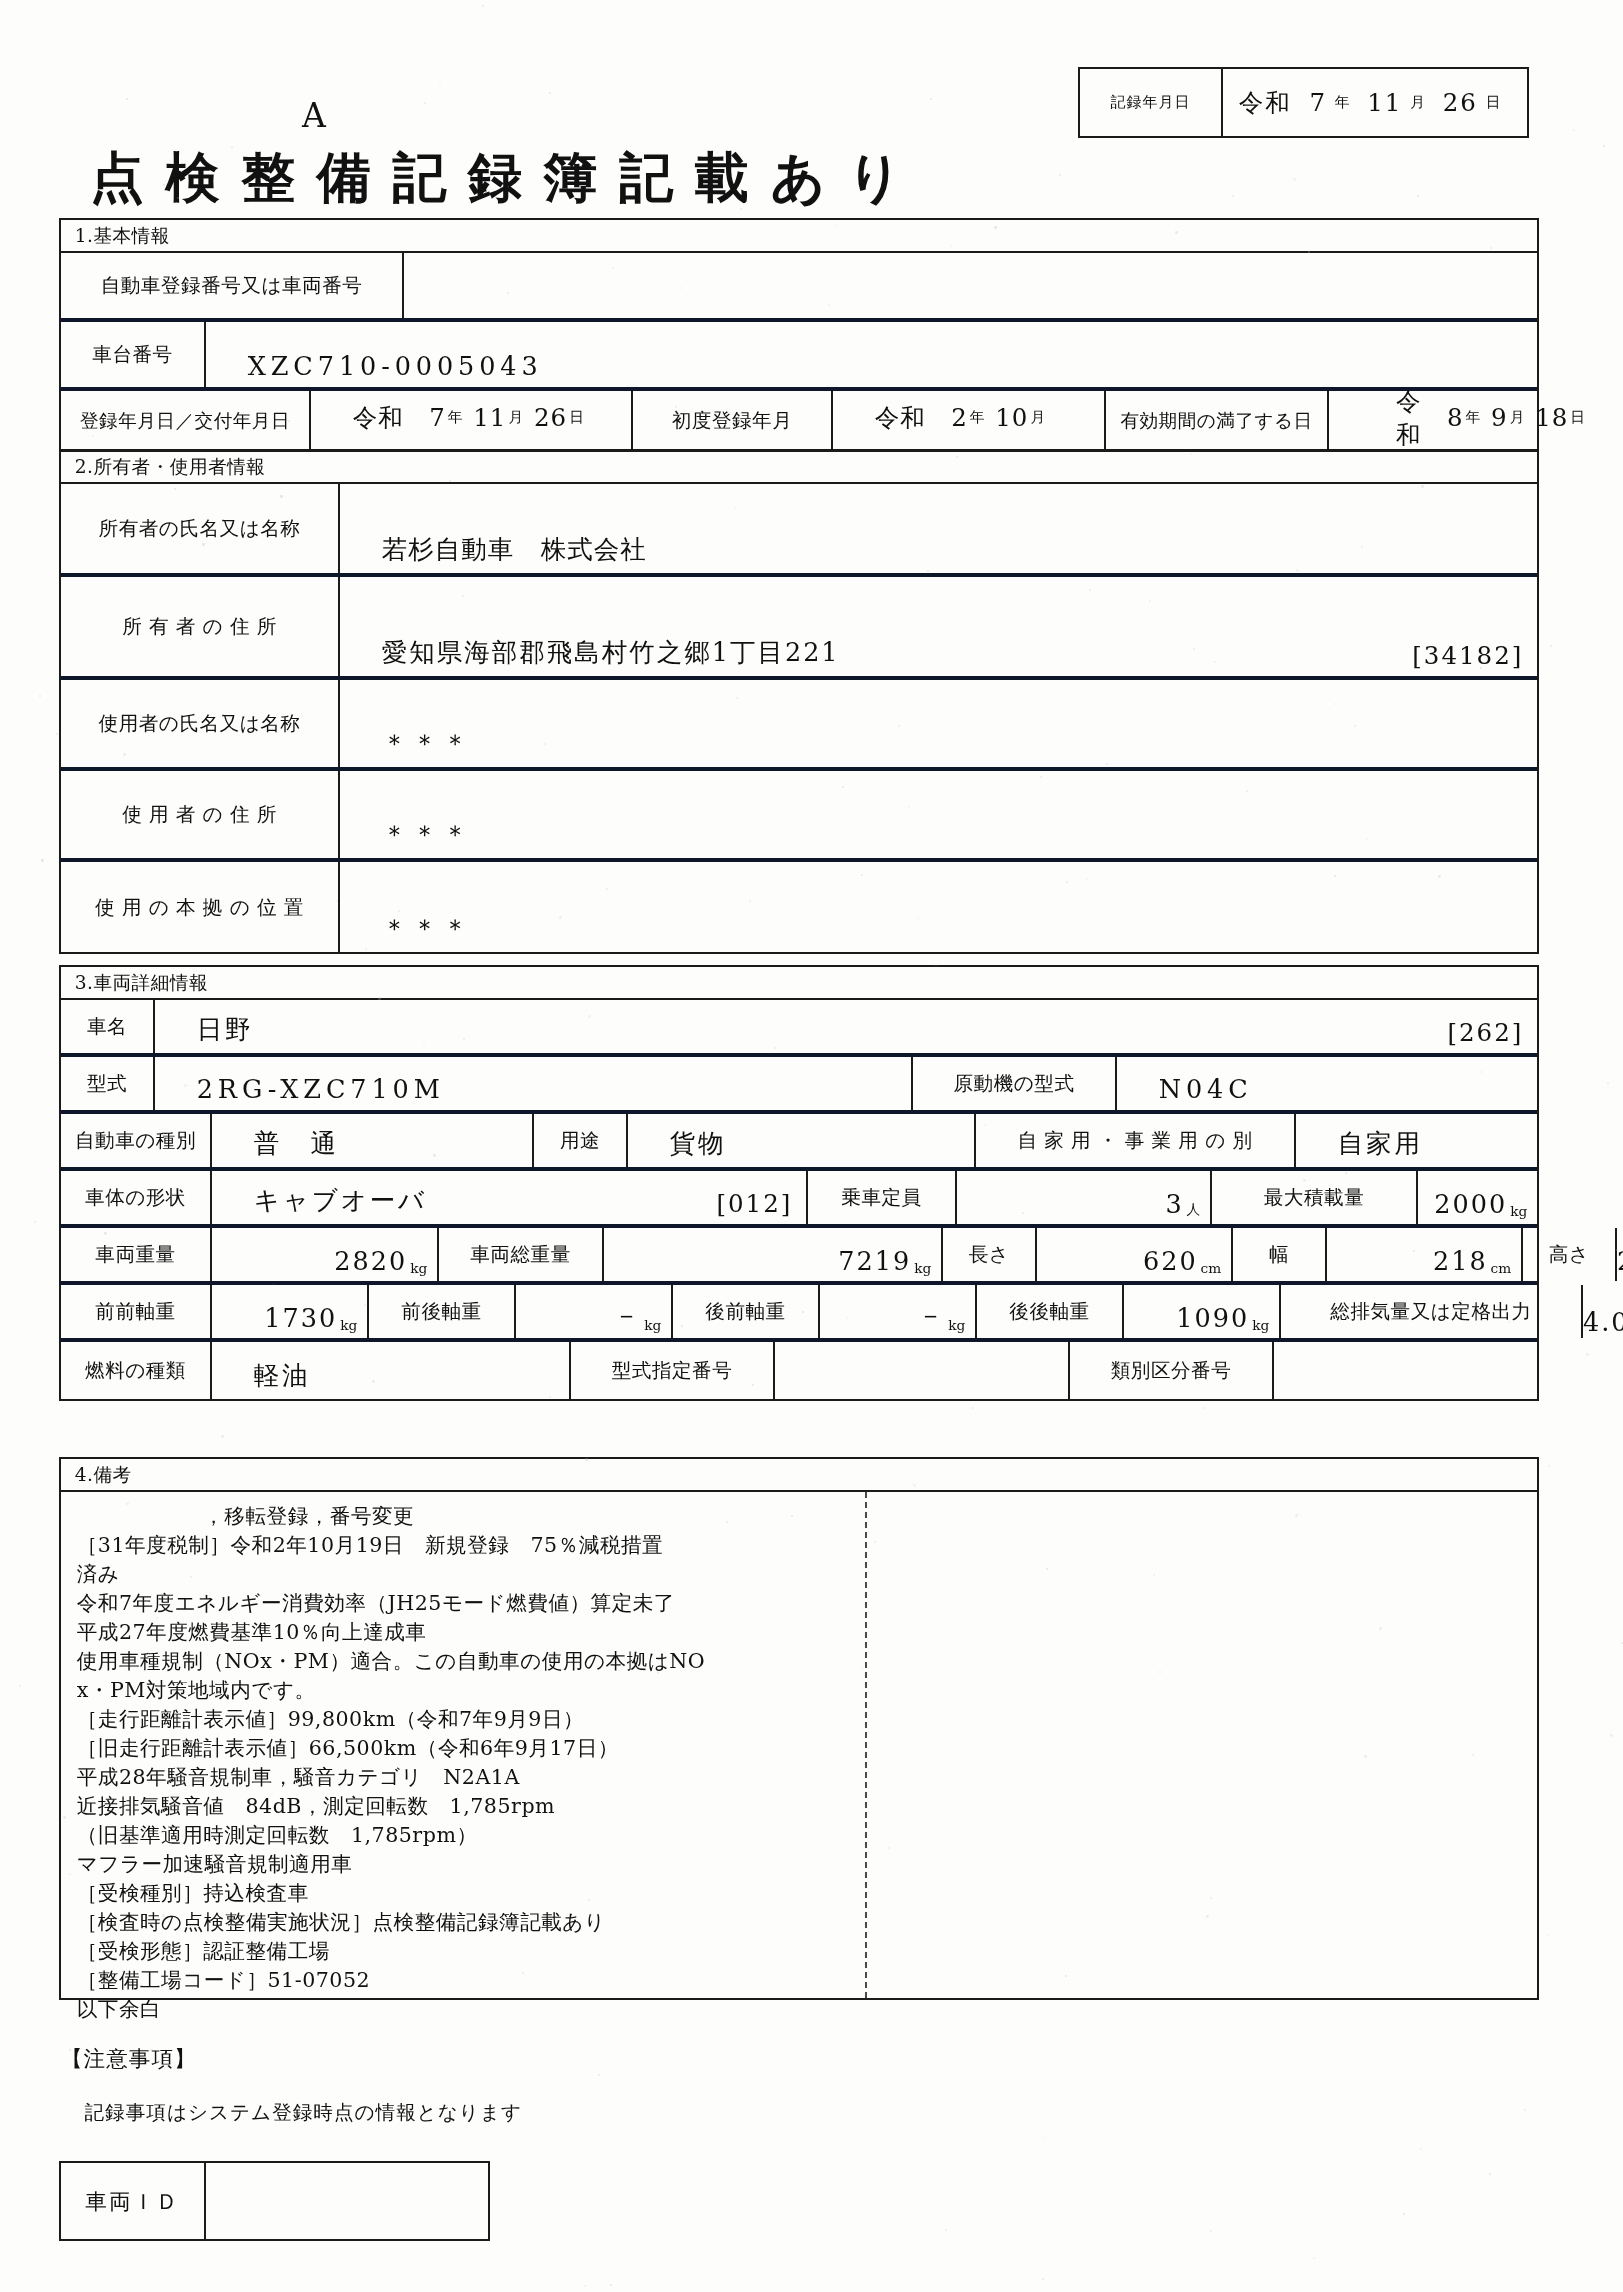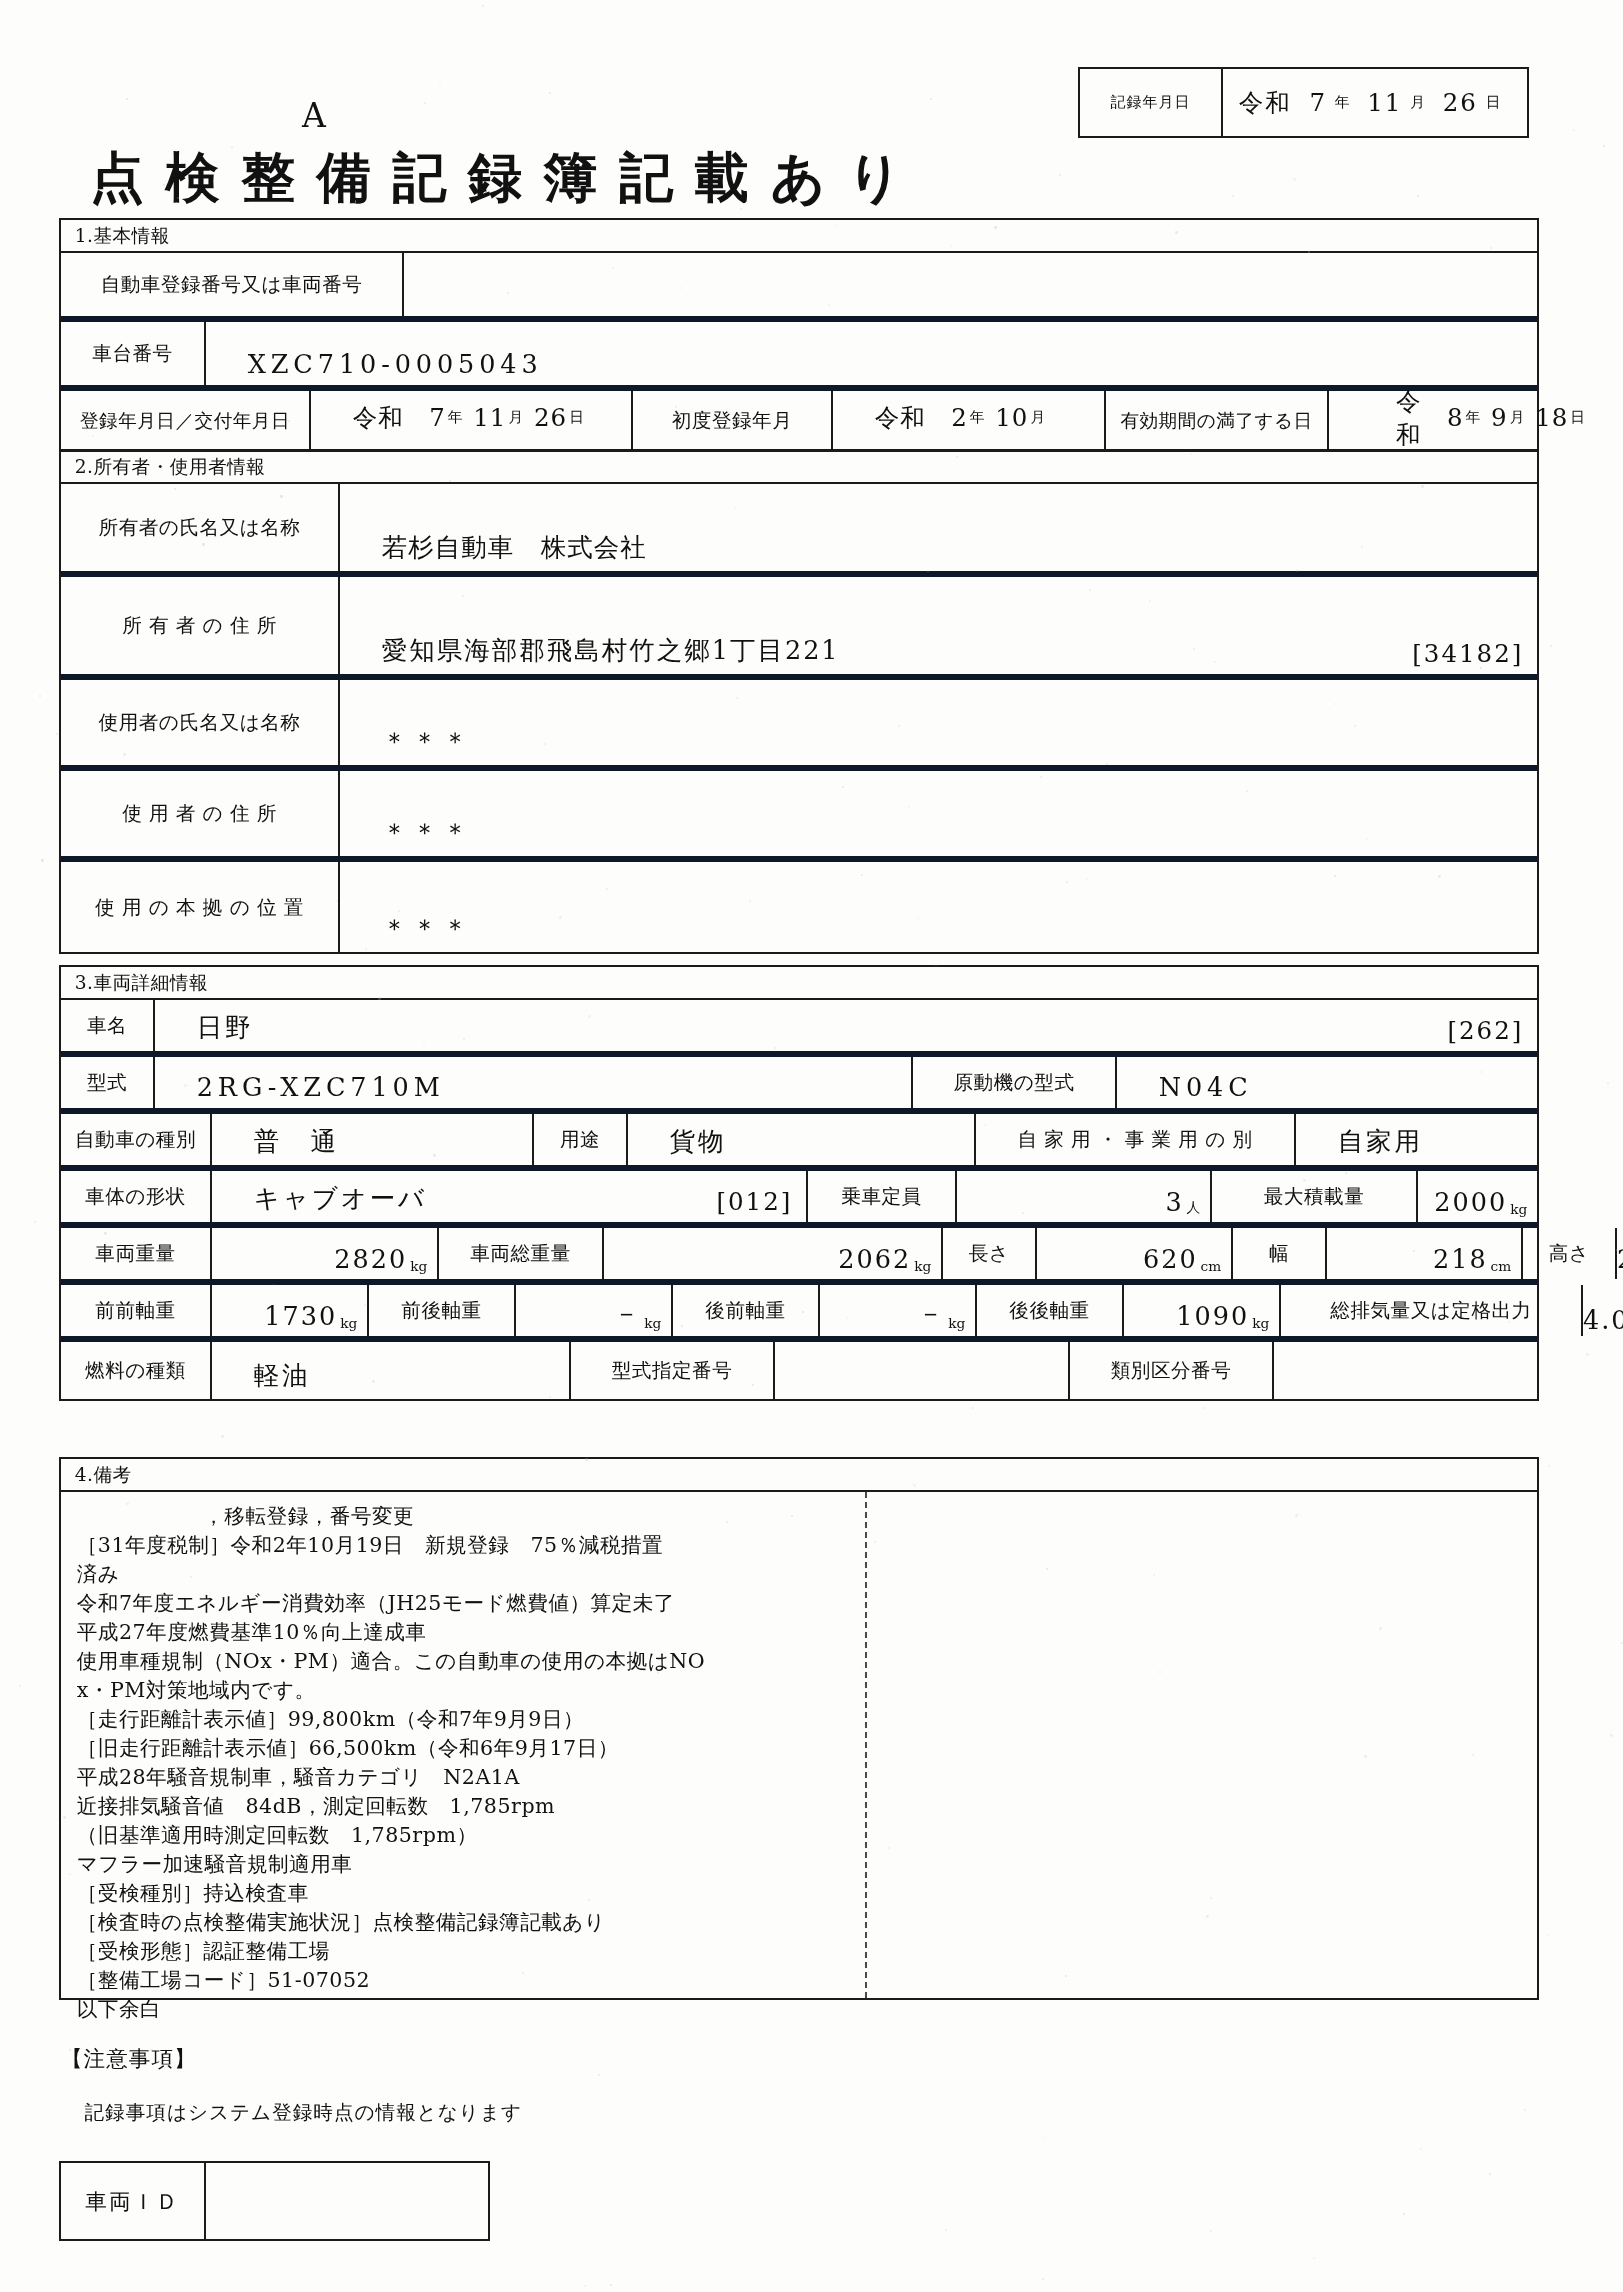--- a/index.html
+++ b/index.html
@@ -44,21 +44,21 @@
   }
   .u { font-size:14.7px; margin-left:2px; margin-right:9.8px; }
 
   
   .frame { position:absolute; left:59px; width:1480px; border:2px solid #1b1b1b; }
   .sec-bar {
     height:33px; border-bottom:2px solid #1b1b1b;
     display:flex; align-items:center; padding-left:13.7px;
     font-size:18.6px; letter-spacing:0.5px;
   }
-  .row { display:flex; border-bottom:6px solid #0f172a; }
+  .row { display:flex; border-bottom:4px solid #0f172a; }
   .row.last { border-bottom:none; }
   .cellL {
     border-right:2px solid #1b1b1b;
     display:flex; align-items:center; justify-content:center;
     font-size:19.6px; letter-spacing:0.5px; flex:none;
     padding:0 5.9px; text-align:center;
   }
   .cellV {
     display:flex; align-items:flex-end; padding:0 0 5.9px 13.7px;
     font-size:25.5px; letter-spacing:4.9px; flex:1; min-width:0;
@@ -256,21 +256,21 @@
     </div>
 
     <div class="row" style="height:57px">
       <div class="cellL" style="width:151px">車両重量</div>
       <div class="num vline" style="flex:0 0 227px">
         <span>2820</span>
           <small>kg</small>
       </div>
       <div class="cellL" style="width:165px">車両総重量</div>
       <div class="num vline" style="flex:0 0 339px">
-        <span>2062</span>
+        <span>7219</span>
           <small>kg</small>
       </div>
       <div class="cellL" style="width:94px">長さ</div>
       <div class="num vline" style="flex:0 0 196px">
         <span>620</span>
           <small>cm</small>
       </div>
       <div class="cellL" style="width:94px">幅</div>
       <div class="num vline" style="flex:0 0 196px">
         <span>218</span>

